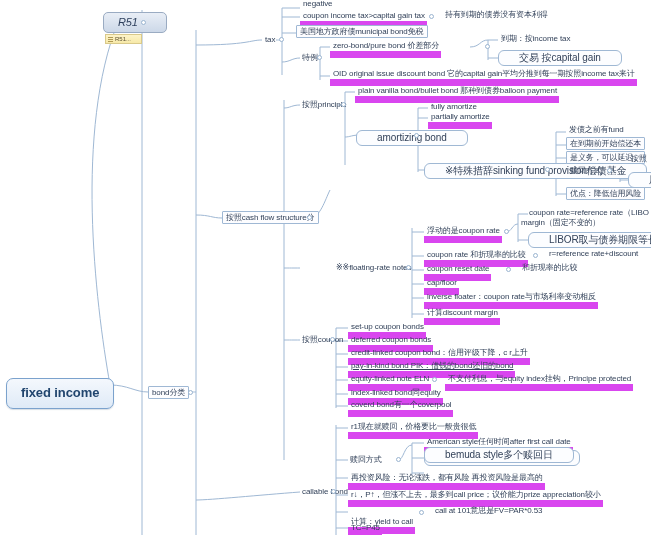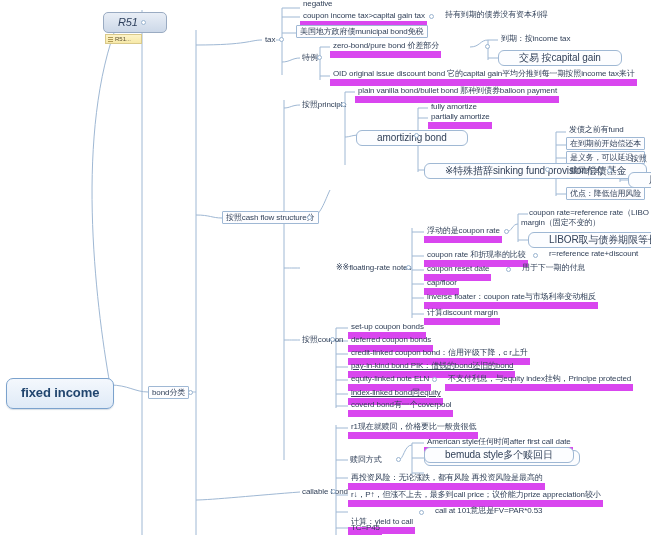--- a/index.html
+++ b/index.html
@@ -293,37 +293,37 @@
   <div class="node leaf noline" style="left:518px; top:207px;margin-left:8px;">coupon rate=reference rate（LIBO</div>
   <div class="node leaf noline" style="left:518px; top:217px;">margin（固定不变的）</div>
   <div class="node pill" style="left:528px; top:232px;">LIBOR取与债券期限等长的</div>
 
   <div class="node leaf" style="left:424px; top:249px;">coupon rate 和折现率的比较</div>
   <div class="dot" style="left:533px; top:253px;"></div>
   <div class="node leaf noline" style="left:546px; top:248px;">r=reference rate+discount</div>
 
   <div class="node leaf" style="left:424px; top:263px;">coupon reset date</div>
   <div class="dot" style="left:506px; top:267px;"></div>
-  <div class="node leaf noline" style="left:519px; top:262px;">用于下一期的付息</div>
+  <div class="node leaf noline" style="left:519px; top:262px;">和折现率的比较</div>
 
   <div class="node leaf" style="left:424px; top:277px;">cap/floor</div>
   <div class="node leaf" style="left:424px; top:291px;">inverse floater：coupon rate与市场利率变动相反</div>
   <div class="node leaf" style="left:424px; top:307px;">计算discount margin</div>
 
   <div class="node branch" style="left:300px; top:334px;">按照coupon</div>
   <div class="dot" style="left:330px; top:337px;"></div>
 
   <div class="node leaf" style="left:348px; top:321px;">set-up coupon bonds</div>
   <div class="node leaf" style="left:348px; top:334px;">deferred coupon bonds</div>
   <div class="node leaf" style="left:348px; top:347px;">credit-linked coupon bond：信用评级下降，c r上升</div>
   <div class="node leaf" style="left:348px; top:360px;text-decoration:underline;">pay-in-kind bond PIK：借钱的bond还旧的bond</div>
   <div class="node leaf" style="left:348px; top:373px;">equity-linked note ELN</div>
   <div class="dot" style="left:432px; top:377px;"></div>
   <div class="node leaf" style="left:445px; top:373px;">不支付利息，与equity index挂钩，Principe protected</div>
-  <div class="node leaf" style="left:348px; top:387px;text-decoration:underline;">index-linked bond同equity</div>
+  <div class="node leaf" style="left:348px; top:387px;">index-linked bond同equity</div>
   <div class="node leaf" style="left:348px; top:399px;">coverd bond有一个coverpool</div>
 
   <div class="node branch" style="left:300px; top:486px;">callable bond</div>
   <div class="dot" style="left:331px; top:489px;"></div>
 
   <div class="node leaf" style="left:348px; top:421px;">r1现在就赎回，价格要比一般贵很低</div>
 
   <div class="node branch" style="left:348px; top:454px;">赎回方式</div>
   <div class="dot" style="left:396px; top:457px;"></div>
   <div class="node leaf" style="left:424px; top:436px;">American style任何时间after first call date</div>

